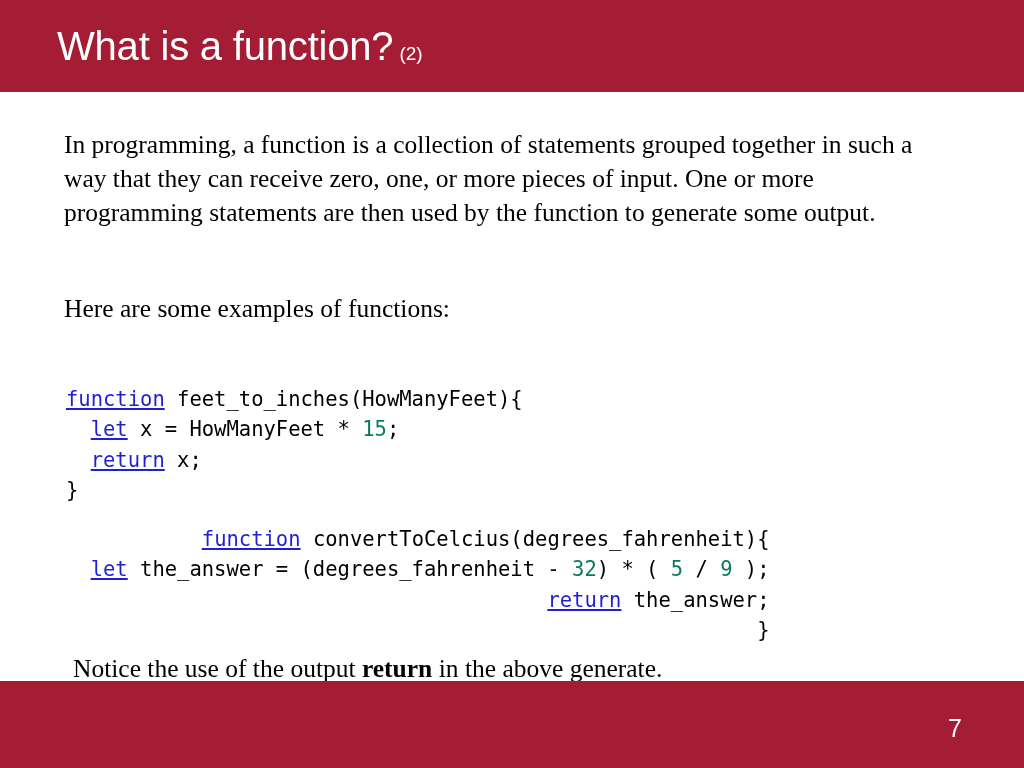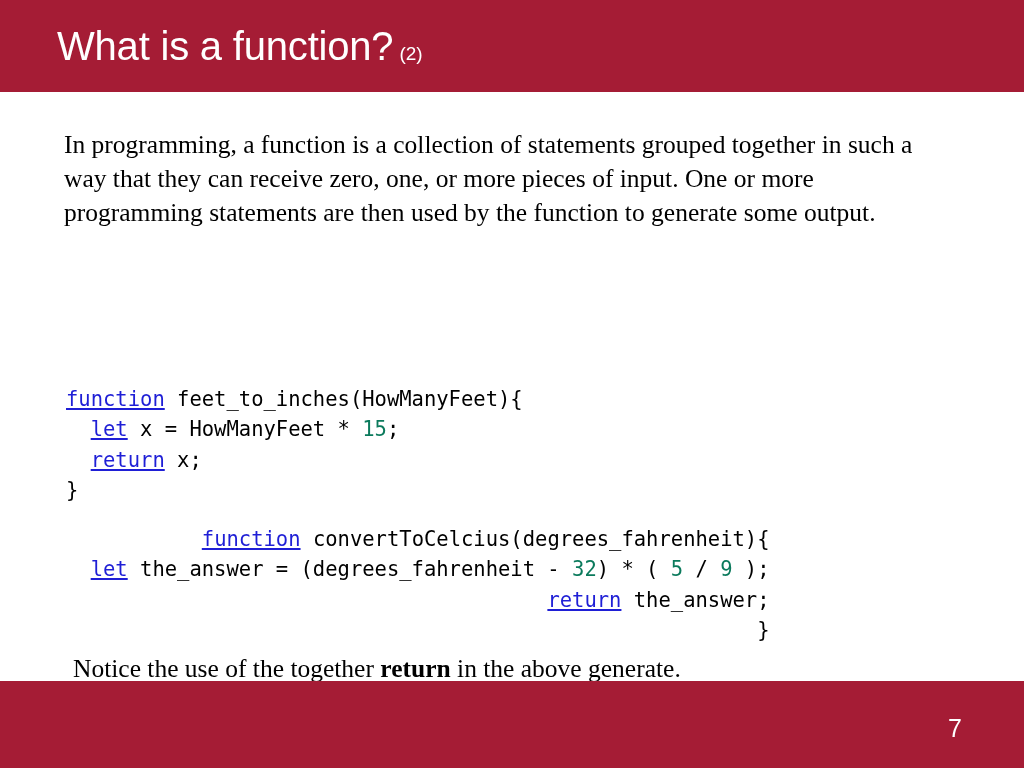--- a/index.html
+++ b/index.html
@@ -131,32 +131,33 @@
   <div class="header-bar">
     <div class="slide-title">
       <span>What is a function?</span><span class="title-suffix">(2)</span>
     </div>
   </div>
 
   <div class="body-area">
 
     <div class="para para-intro">In programming, a function is a collection of statements grouped together in such a way that they can receive zero, one, or more pieces of input.   One or more programming statements are then used by the function to generate some output.</div>
 
+    <div class="para para-examples">Here are some examples of functions:</div>
 
     <pre class="code-block code-block-1"><span><span class="kw">function</span><span> feet_to_inches(HowManyFeet){</span></span>
 <span><span>  </span><span class="kw">let</span><span> x = HowManyFeet * </span><span class="num">15</span><span>;</span></span>
 <span><span>  </span><span class="kw">return</span><span> x;</span></span>
 <span><span>}</span></span></pre>
 
     <pre class="code-block code-block-2"><span><span class="kw">function</span><span> convertToCelcius(degrees_fahrenheit){</span></span>
 <span><span>  </span><span class="kw">let</span><span> the_answer = (degrees_fahrenheit - </span><span class="num">32</span><span>) * ( </span><span class="num">5</span><span> / </span><span class="num">9</span><span> );</span></span>
 <span><span>  </span><span class="kw">return</span><span> the_answer;</span></span>
 <span><span>}</span></span></pre>
 
-    <div class="para para-notice"><span>Notice the use of the together </span><b>return</b><span> in the above generate.</span></div>
+    <div class="para para-notice"><span>Notice the use of the output </span><b>return</b><span> in the above generate.</span></div>
 
   </div>
 
   <div class="footer-bar">
     <div class="page-number">7</div>
   </div>
 
 </div>
 
 </body></html>

